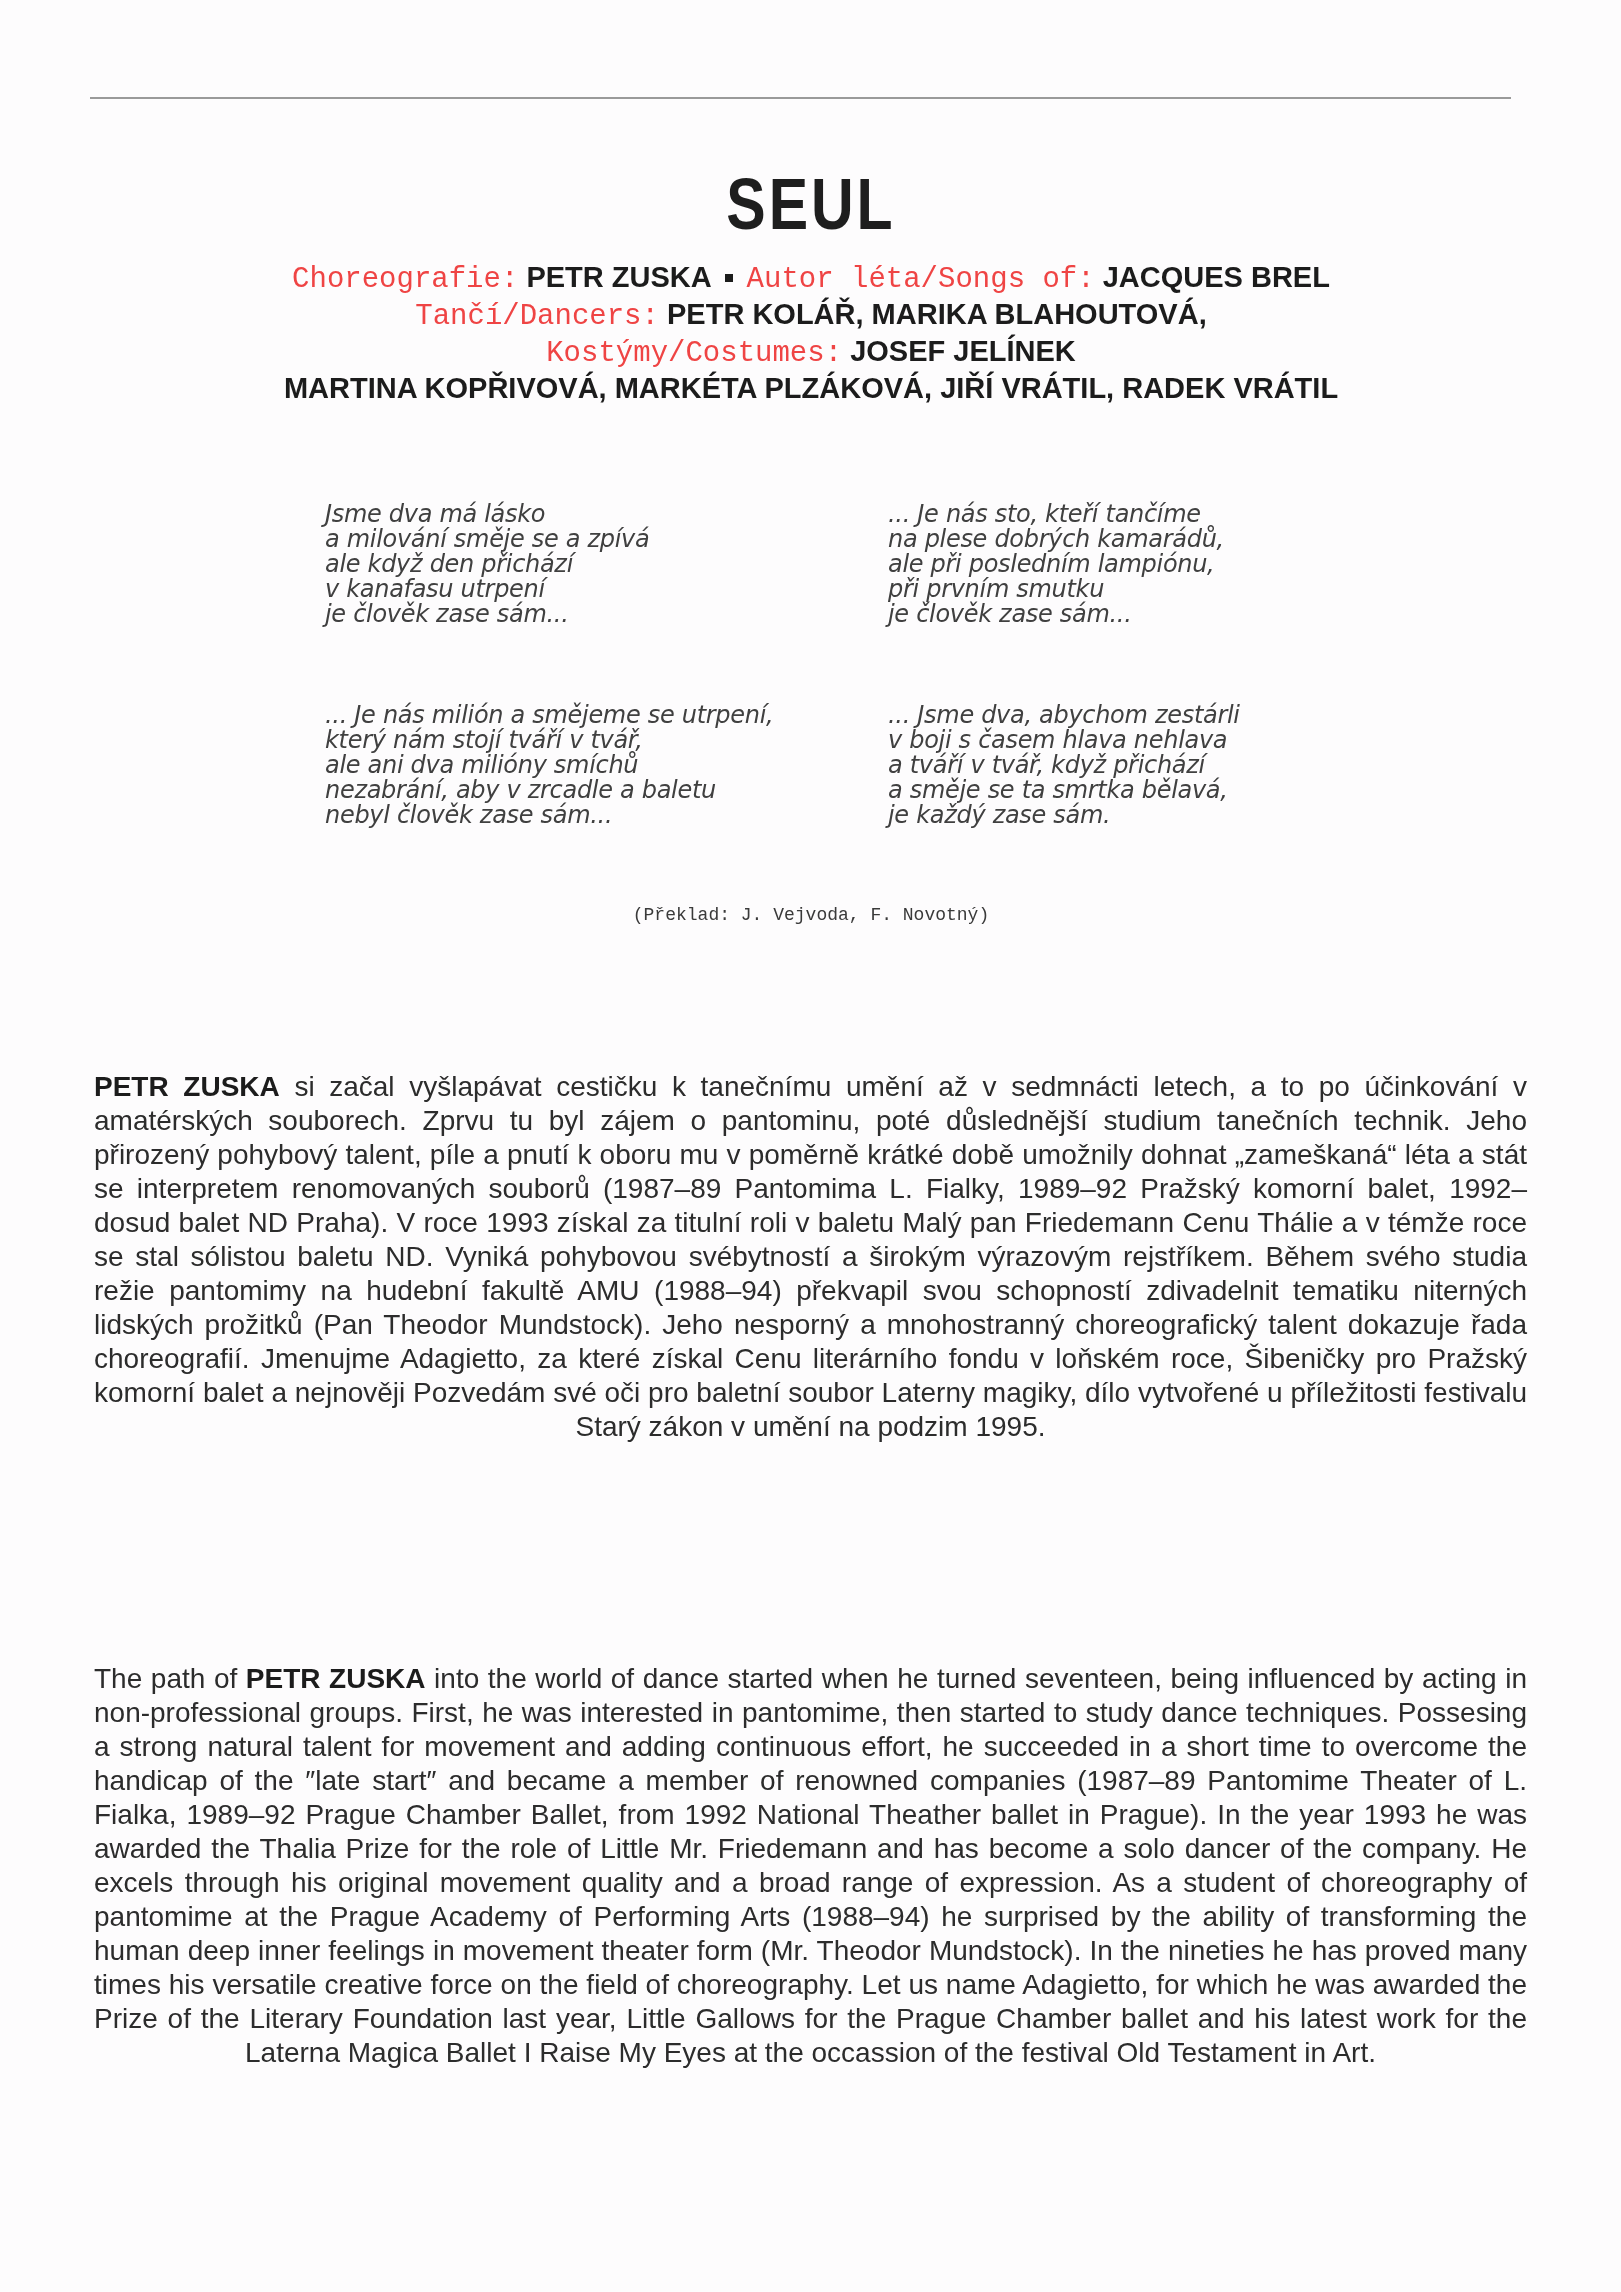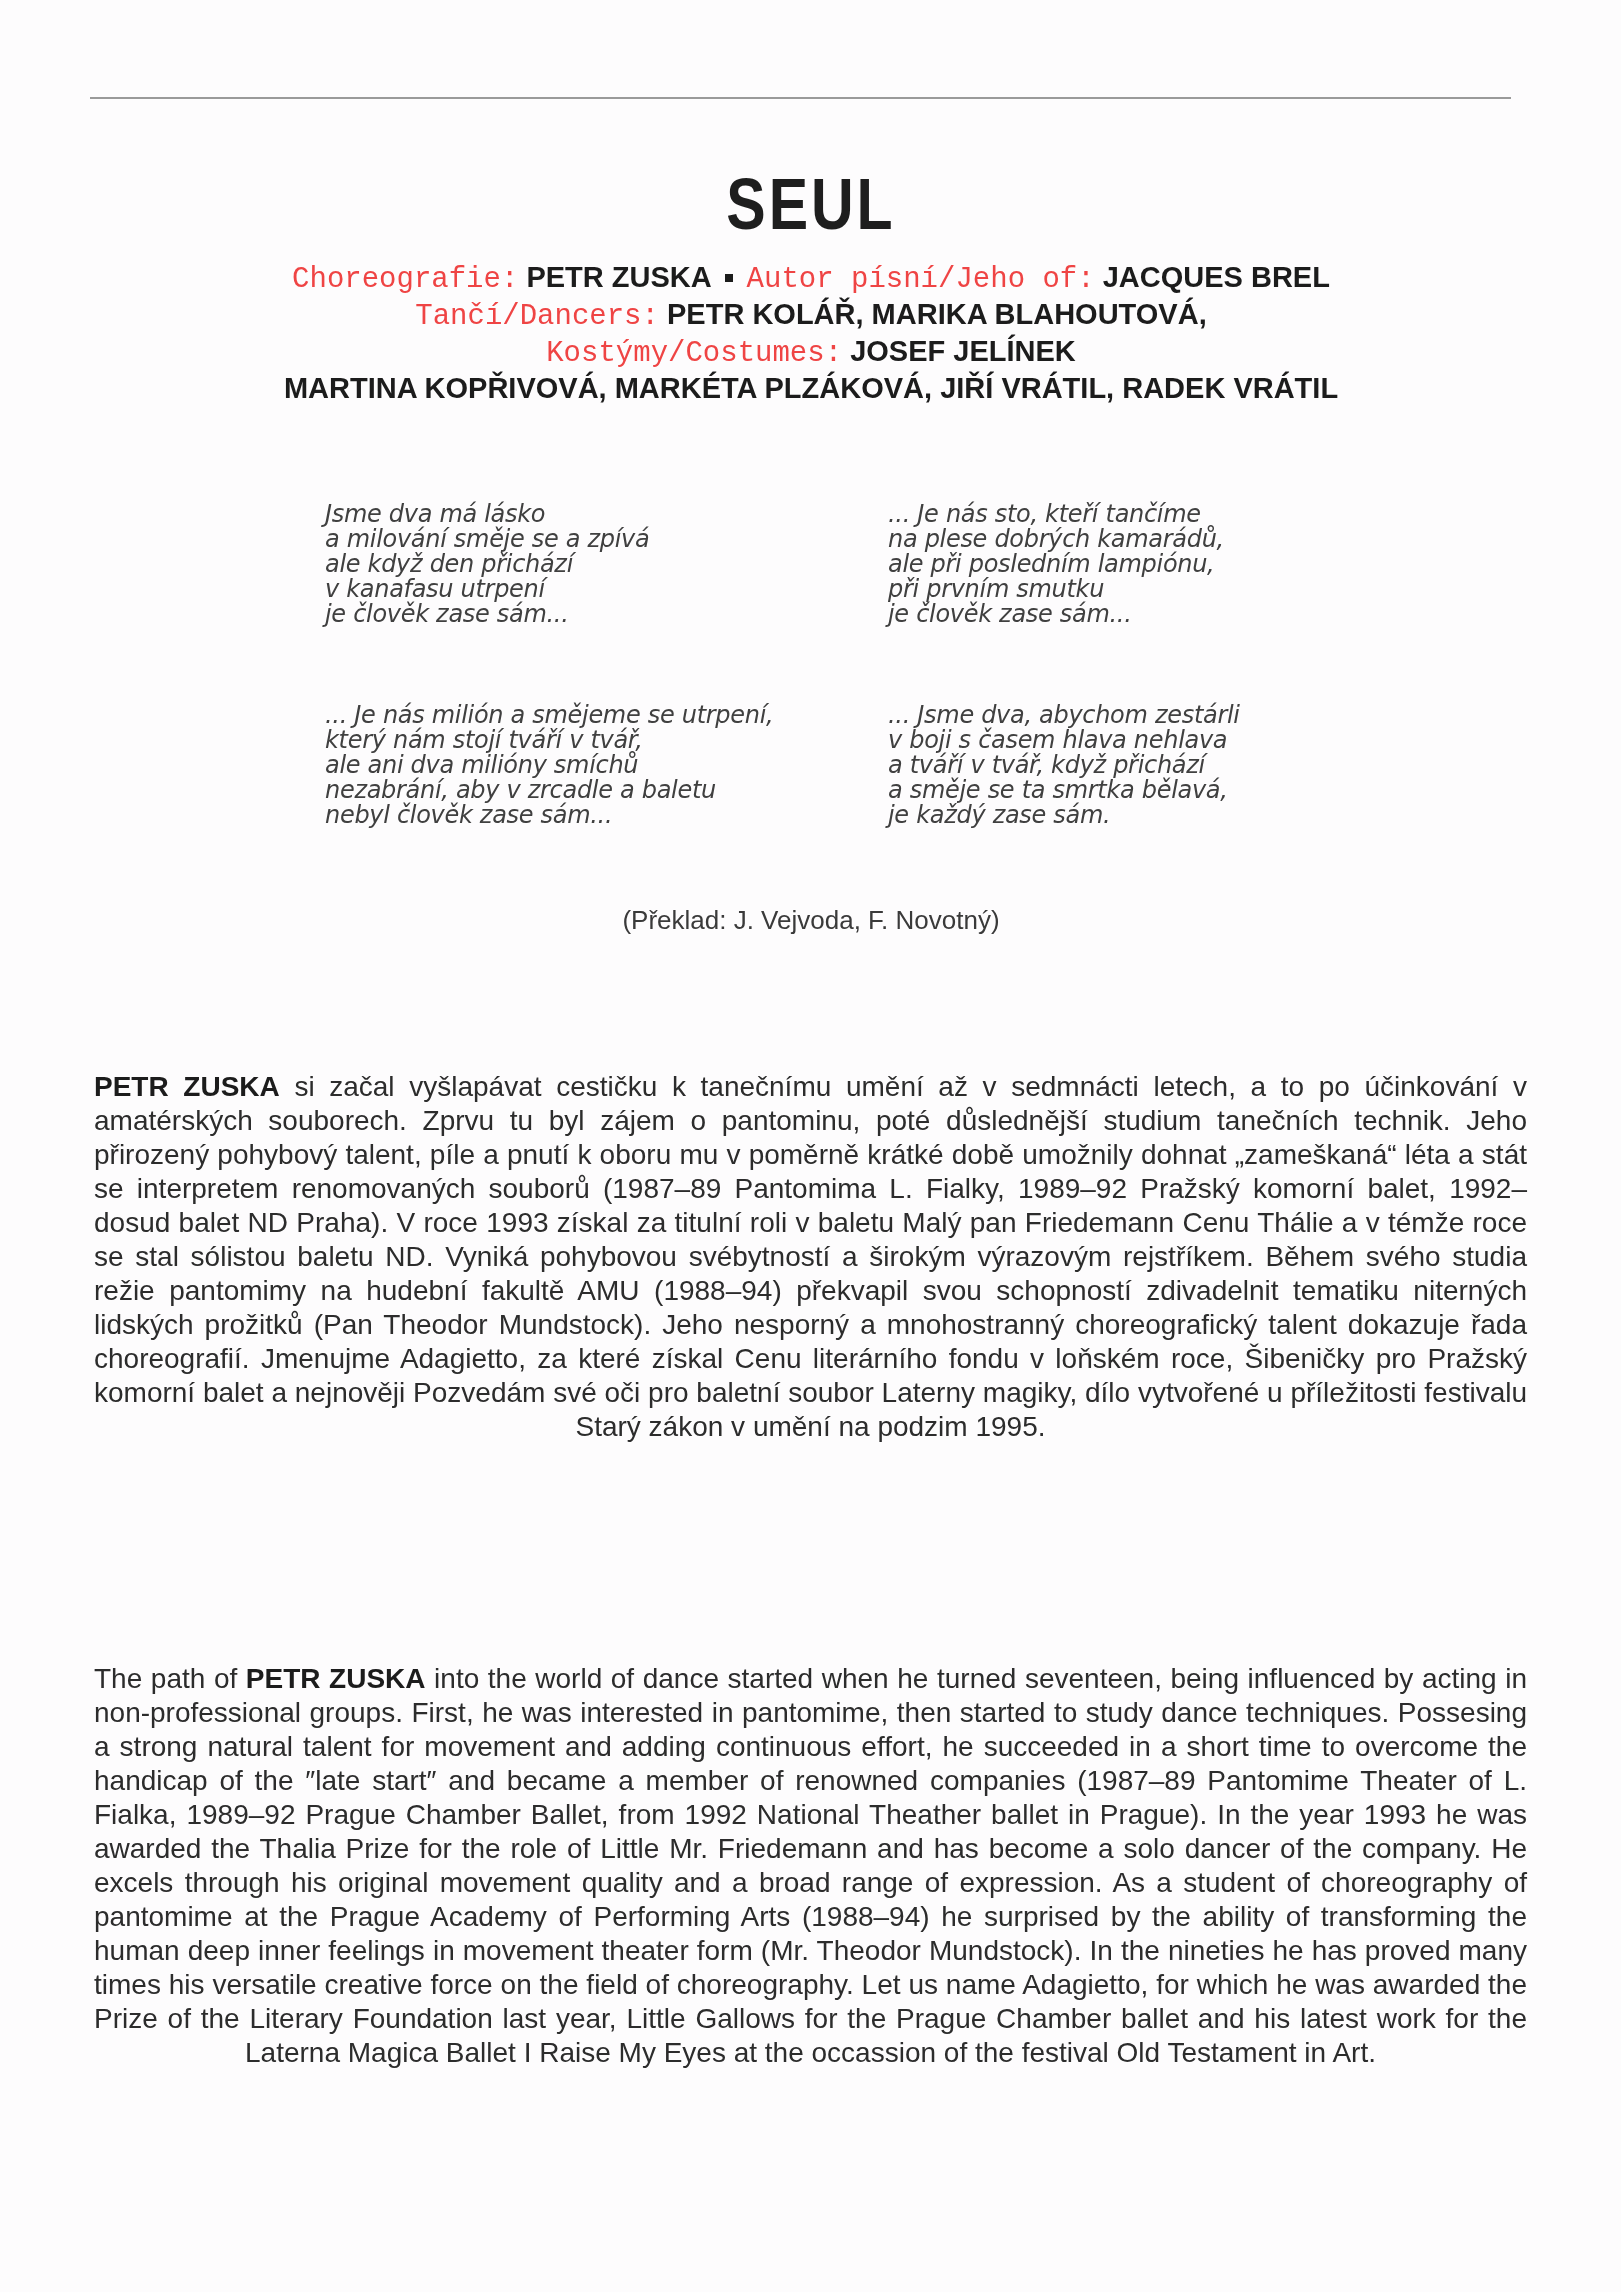--- a/index.html
+++ b/index.html
@@ -87,22 +87,22 @@
     .poem-tl { left: 325px; top: 502px; }
     .poem-tr { left: 888px; top: 502px; }
     .poem-bl { left: 325px; top: 703px; }
     .poem-br { left: 888px; top: 703px; }
     .translation {
       position: absolute;
       left: 0;
       top: 905px;
       width: 1622px;
       text-align: center;
-      font-family: Liberation Sans, sans-serif;
-      font-size: 26px;
+      font-family: Liberation Mono, monospace;
+      font-size: 18px;
       color: #3a3a3a;
     }
     .bio {
       position: absolute;
       left: 94px;
       width: 1433px;
       font-family: "Liberation Sans", sans-serif;
       font-size: 28px;
       line-height: 34px;
       color: #2c2c2c;
@@ -122,21 +122,21 @@
 
 <div class="top-rule"></div>
 
 <h1 class="title">SEUL</h1>
 
 <div class="credits">
   <span class="line">
     <span class="label">Choreografie:</span>
     <span class="value">PETR ZUSKA</span>
     <span class="sep"></span>
-    <span class="label">Autor písní/Jeho of:</span>
+    <span class="label">Autor léta/Songs of:</span>
     <span class="value">JACQUES BREL</span>
   </span>
   <span class="line">
     <span class="label">Tančí/Dancers:</span>
     <span class="value">PETR KOLÁŘ, MARIKA BLAHOUTOVÁ,</span>
   </span>
   <span class="line">
     <span class="label">Kostýmy/Costumes:</span>
     <span class="value">JOSEF JELÍNEK</span>
   </span>

